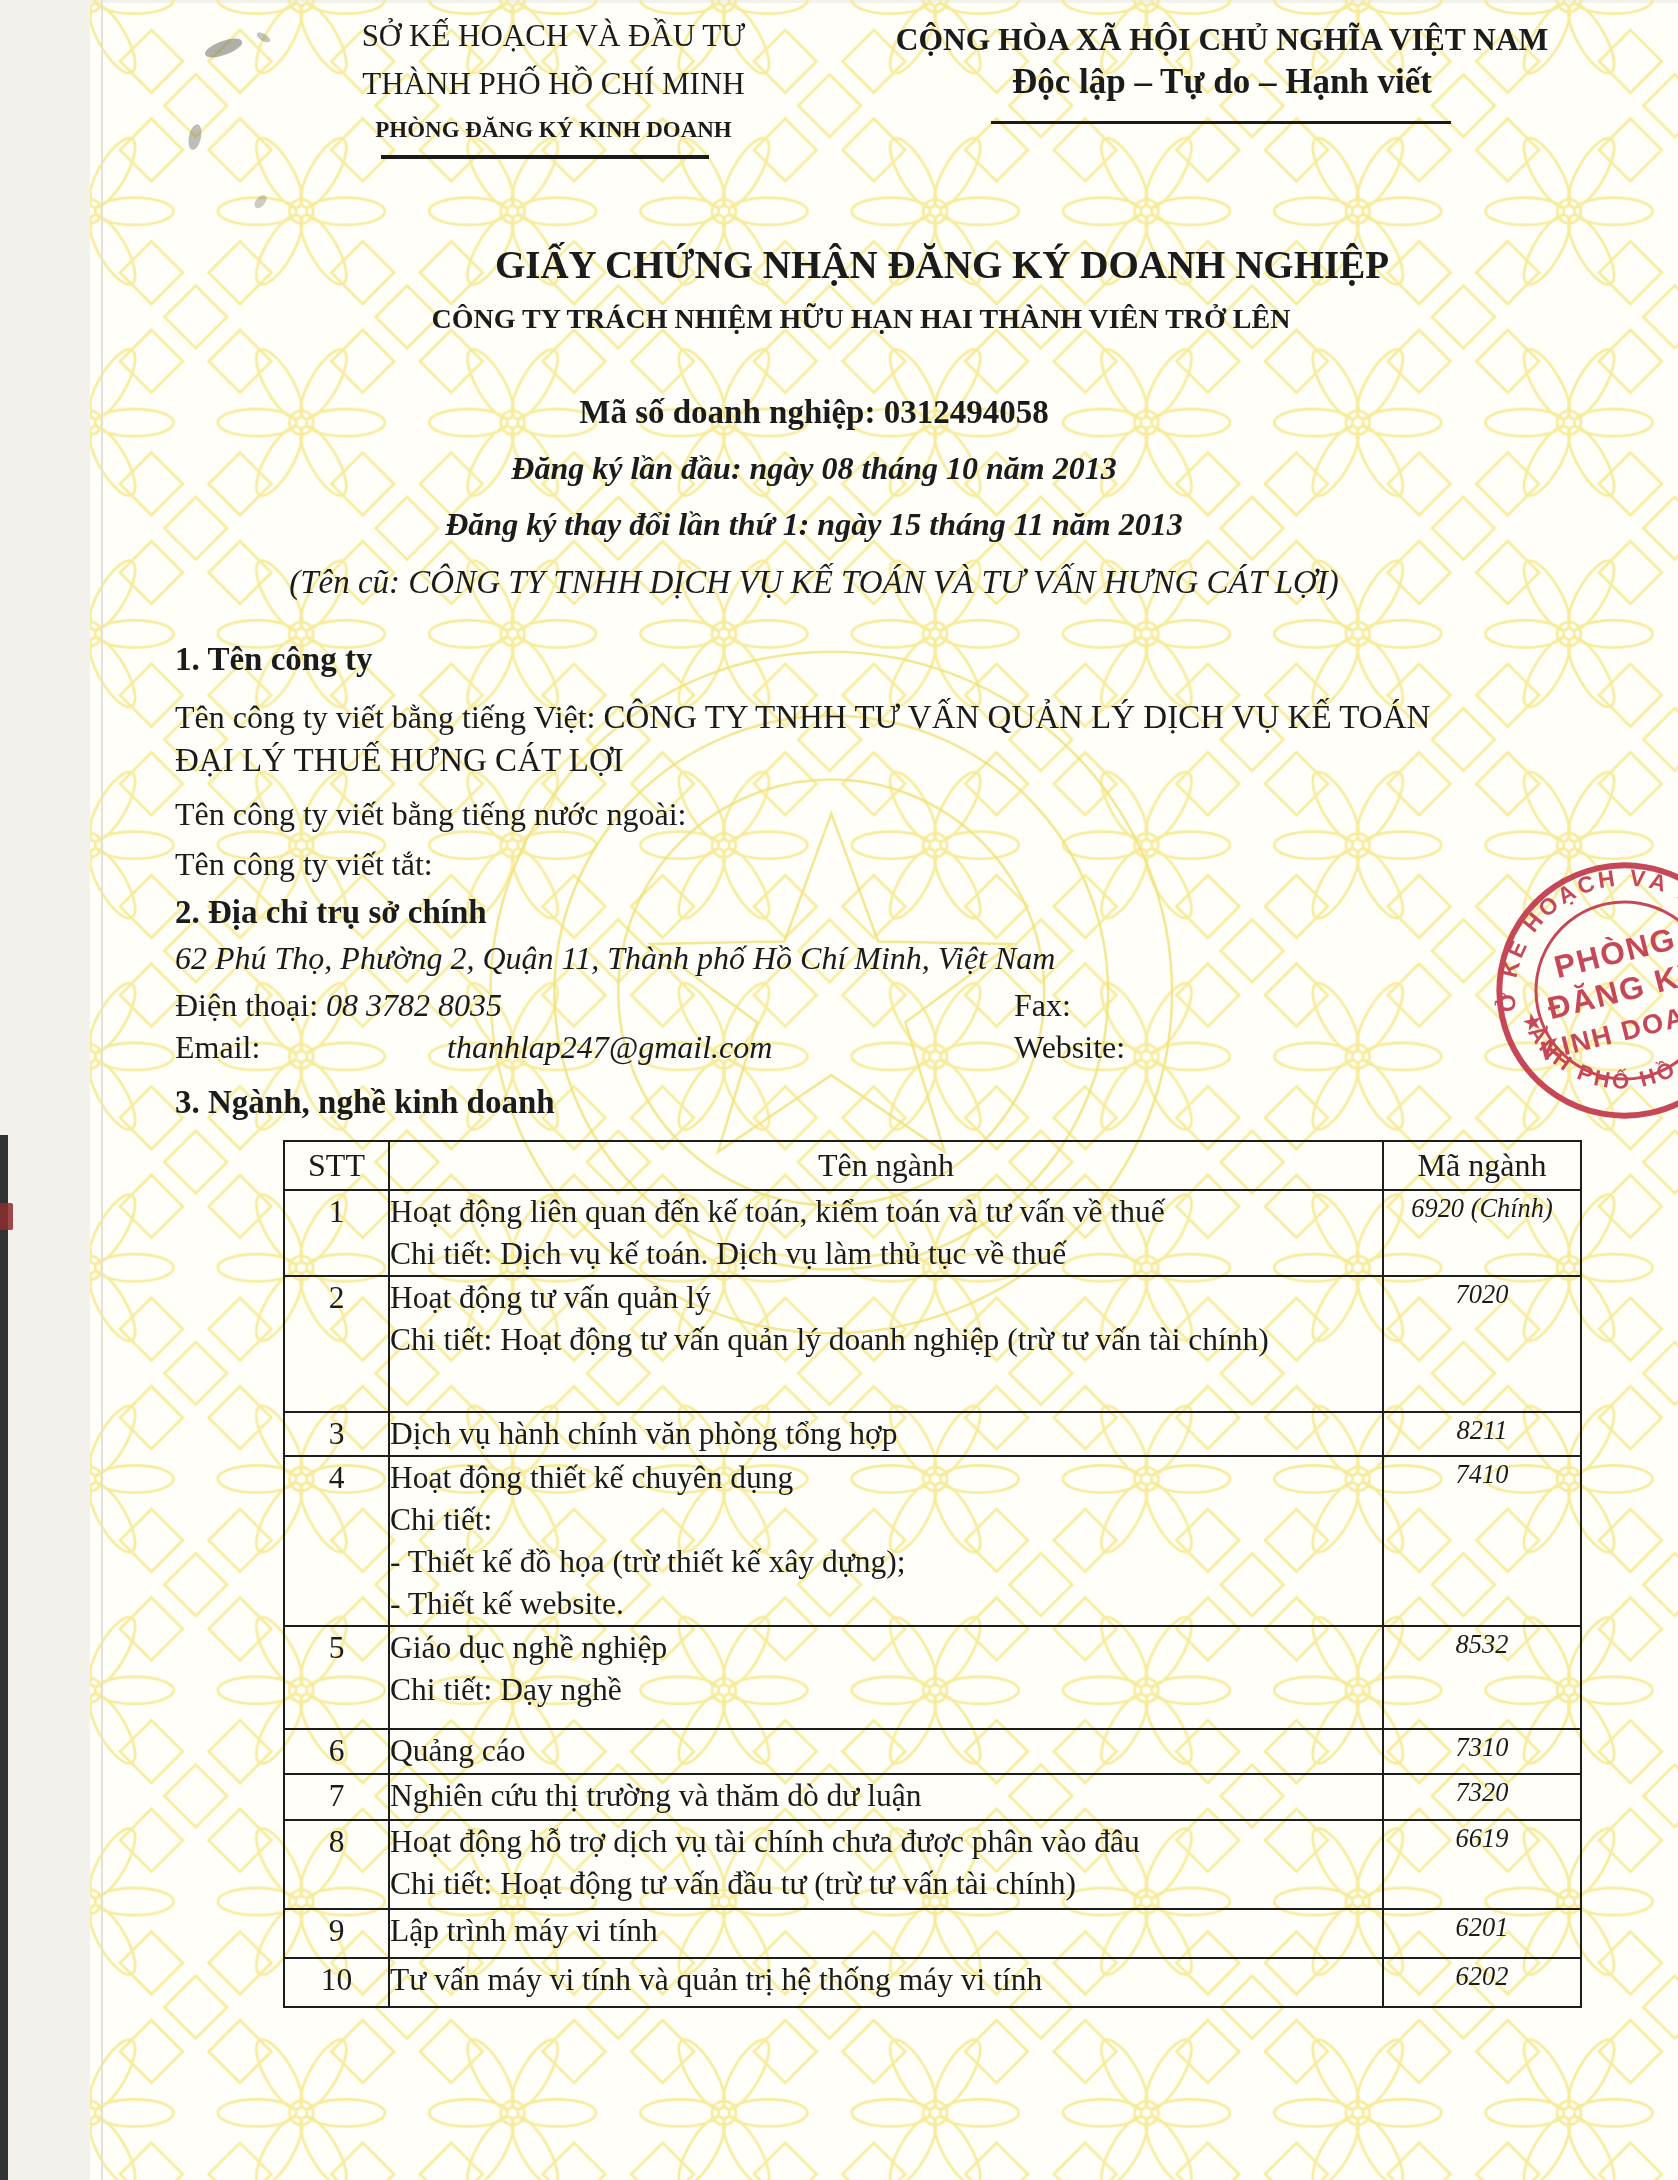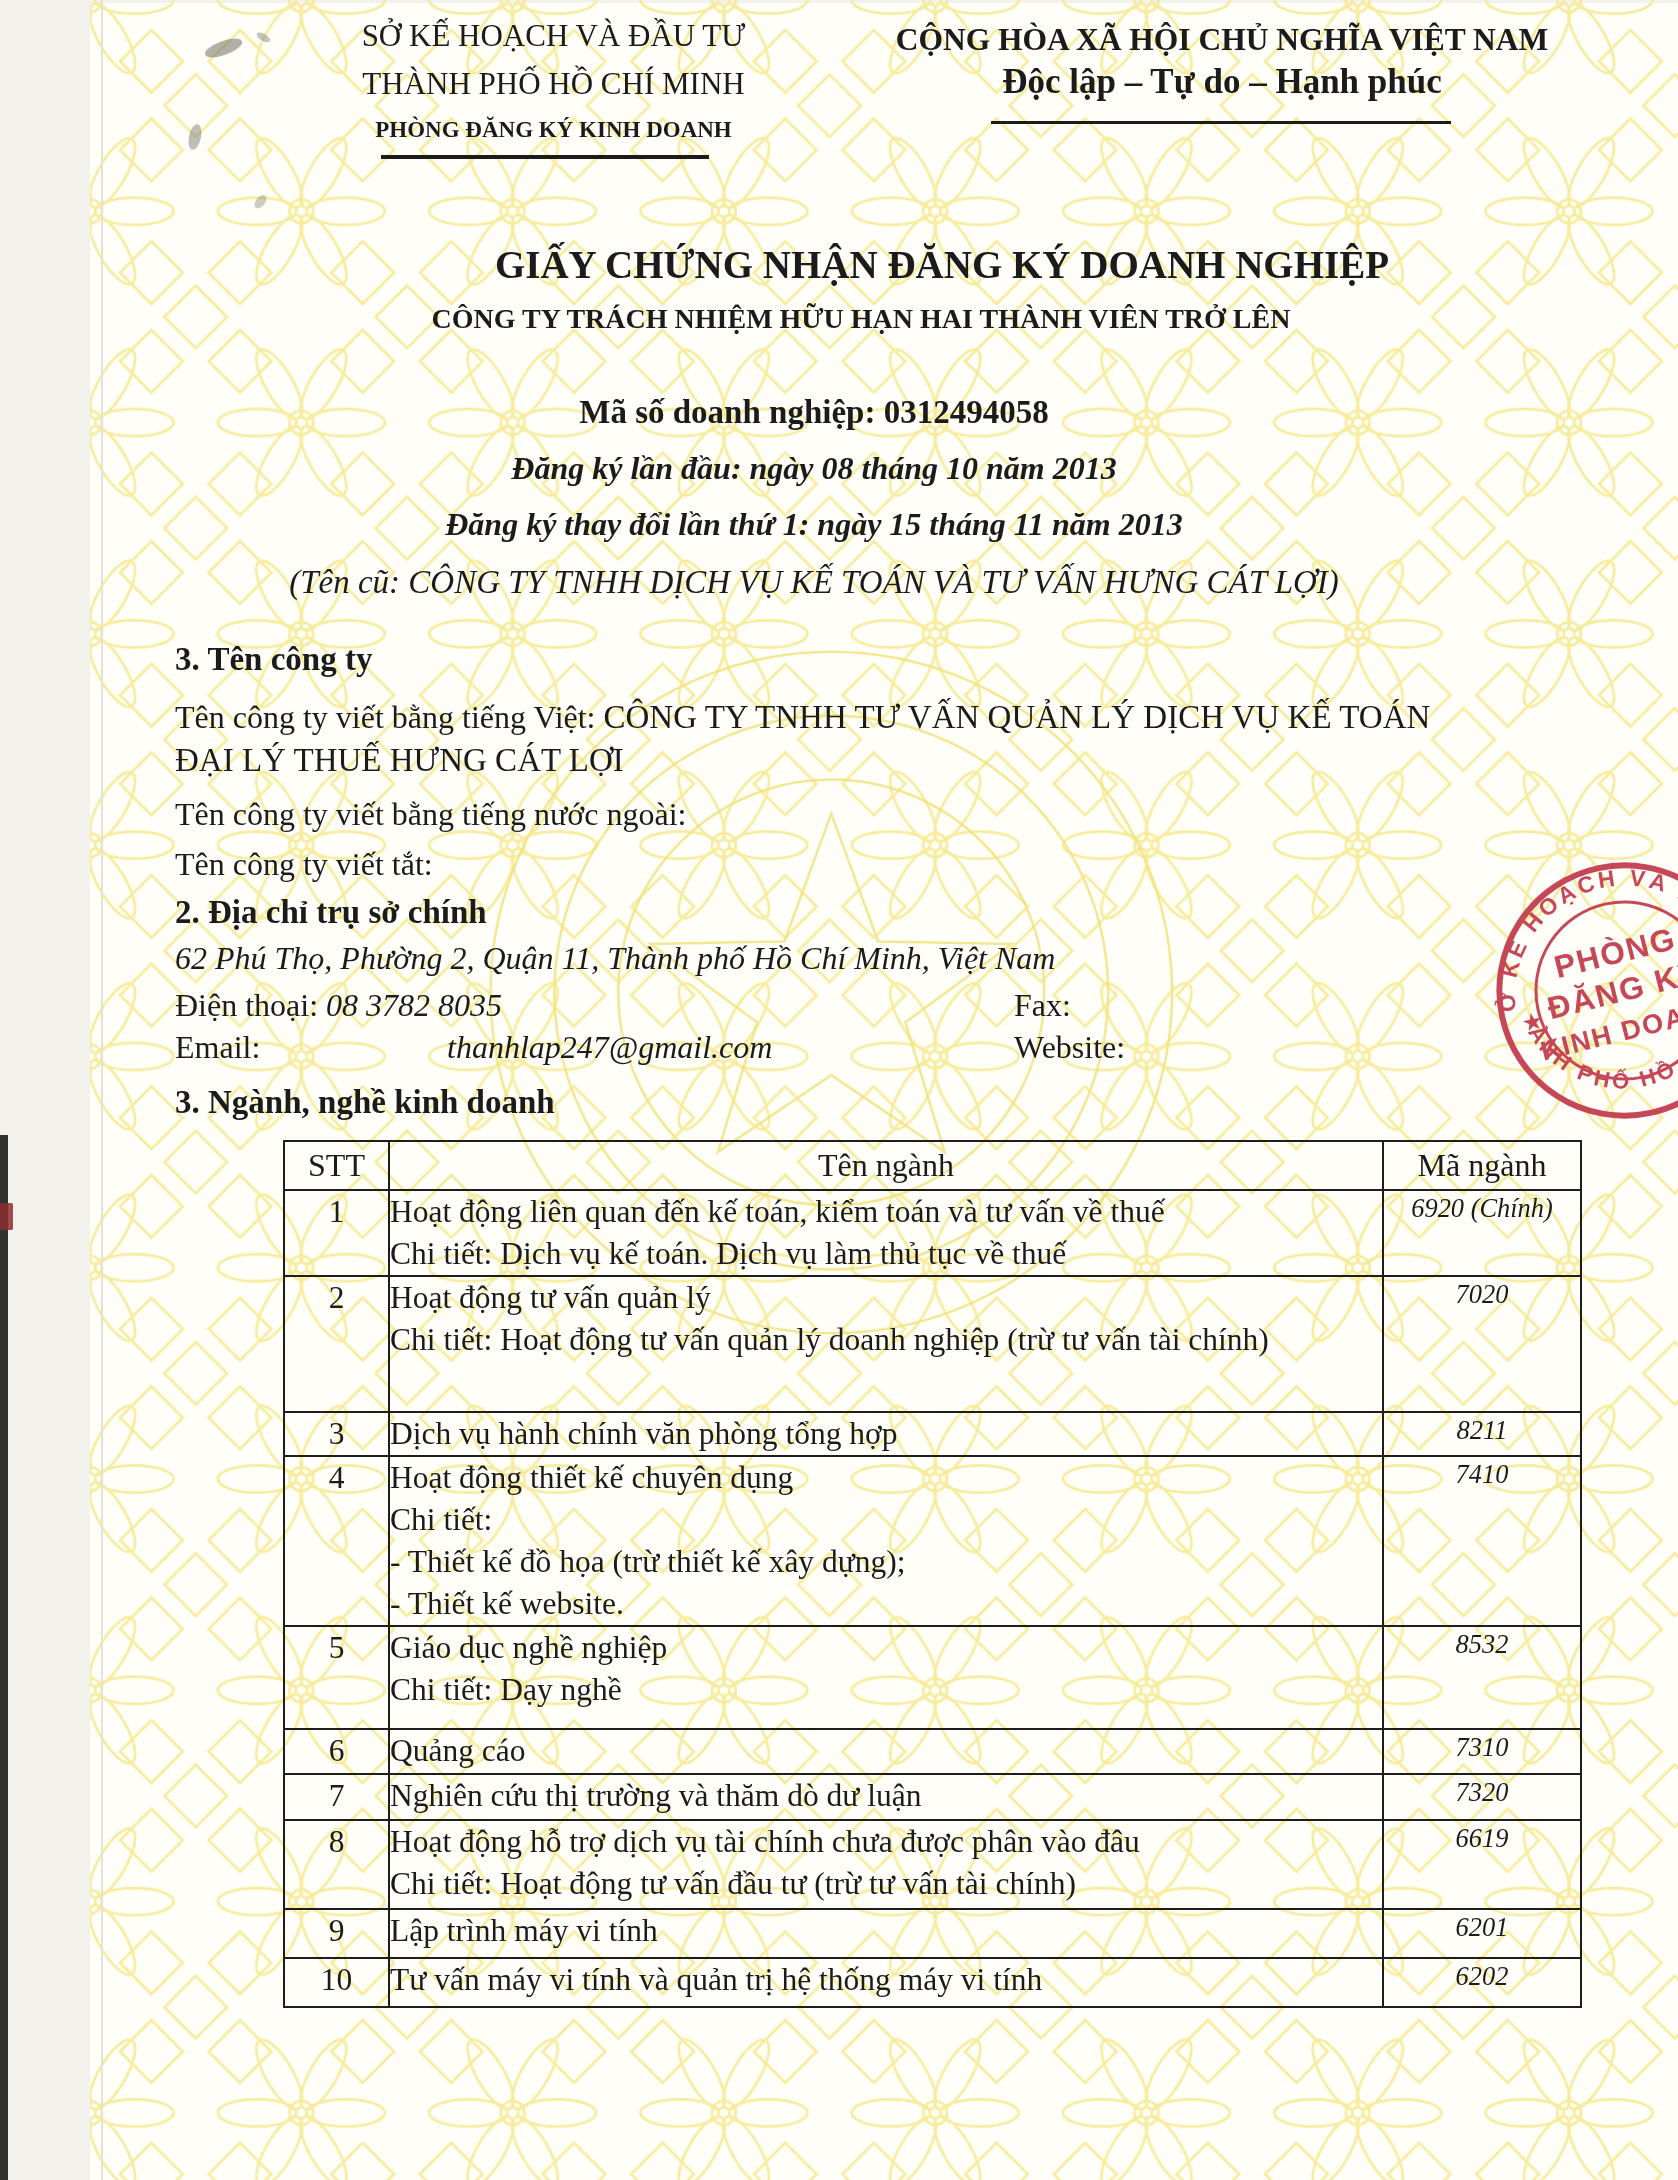--- a/index.html
+++ b/index.html
@@ -123,35 +123,35 @@
 
 <div class="abs hdr-left">
   <div class="l1">SỞ KẾ HOẠCH VÀ ĐẦU TƯ</div>
   <div class="l2">THÀNH PHỐ HỒ CHÍ MINH</div>
   <div class="l3">PHÒNG ĐĂNG KÝ KINH DOANH</div>
 </div>
 <div class="abs hdr-left-rule"></div>
 
 <div class="abs hdr-right">
   <div class="l1">CỘNG HÒA XÃ HỘI CHỦ NGHĨA VIỆT NAM</div>
-  <div class="l2">Độc lập – Tự do – Hạnh phúc</div>
+  <div class="l2">Độc lập – Tự do – Hạnh viết</div>
 </div>
 <div class="abs hdr-right-rule"></div>
 
 <div class="abs title-block">
   <div class="l1">GIẤY CHỨNG NHẬN ĐĂNG KÝ DOANH NGHIỆP</div>
   <div class="l2">CÔNG TY TRÁCH NHIỆM HỮU HẠN HAI THÀNH VIÊN TRỞ LÊN</div>
 </div>
 
 <div class="abs reg code">Mã số doanh nghiệp: 0312494058</div>
 <div class="abs reg first">Đăng ký lần đầu: ngày 08 tháng 10 năm 2013</div>
 <div class="abs reg change">Đăng ký thay đổi lần thứ 1: ngày 15 tháng 11 năm 2013</div>
 <div class="abs reg oldname">(Tên cũ: CÔNG TY TNHH DỊCH VỤ KẾ TOÁN VÀ TƯ VẤN HƯNG CÁT LỢI)</div>
 
-<div class="abs sec-h" style="top:641px;">3. Tên công ty</div>
+<div class="abs sec-h" style="top:641px;">1. Tên công ty</div>
 <div class="abs viet-name">
   <span>Tên công ty viết bằng tiếng Việt: </span><span class="caps">CÔNG TY TNHH TƯ VẤN QUẢN LÝ DỊCH VỤ KẾ TOÁN ĐẠI LÝ THUẾ HƯNG CÁT LỢI</span>
 </div>
 <div class="abs body-line" style="top:796px;">Tên công ty viết bằng tiếng nước ngoài:</div>
 <div class="abs body-line" style="top:846px;">Tên công ty viết tắt:</div>
 
 <div class="abs sec-h" style="top:894px;">2. Địa chỉ trụ sở chính</div>
 <div class="abs body-line italic" style="top:940px;">62 Phú Thọ, Phường 2, Quận 11, Thành phố Hồ Chí Minh, Việt Nam</div>
 
 <div class="abs body-line" style="top:987px;width:1405px;">

